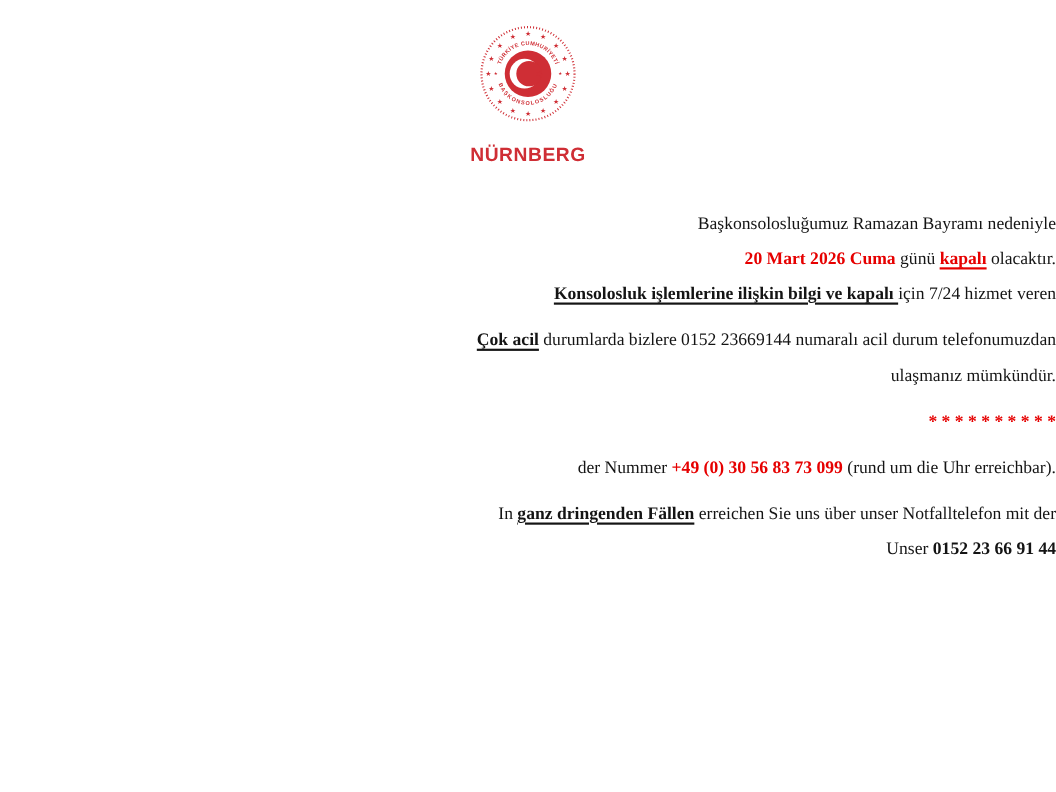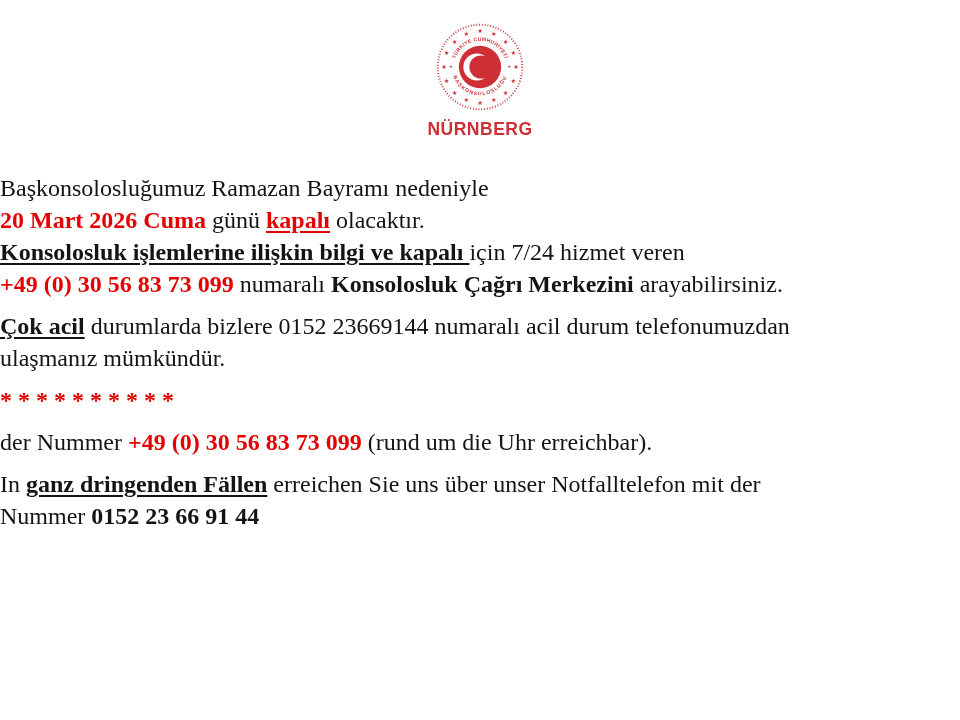--- a/index.html
+++ b/index.html
@@ -17,25 +17,25 @@
     position:relative;width:960px;height:720px;overflow:hidden;background:#ffffff;
   }
   .logo-block{
     position:absolute;top:22px;left:0;right:0;
     display:flex;flex-direction:column;align-items:center;
   }
   svg.logo{width:90px;height:90px;color:var(--logo-red);display:block;}
   .city{
     font-family:"Liberation Sans", sans-serif;
     font-weight:700;font-size:17.5px;letter-spacing:0.5px;
-    color:var(--logo-red);margin-top:7px;
+    color:var(--logo-red);margin-top:18px;
   }
   .content{
-    position:absolute;top:172px;left:0;width:100%;
-    text-align:left;font-size:24px;line-height:32px;
+    position:absolute;top:188px;left:0;width:100%;
+    text-align:right;font-size:16px;line-height:32px;
   }
   .para{margin:0 0 10px 0;}
   .line{white-space:pre-wrap;}
   .line span.b{font-weight:700;}
   .line span.r{color:var(--red);}
   .line span.u{
     text-decoration:underline;
     text-decoration-thickness:1.8px;
     text-underline-offset:3px;
   }
@@ -96,31 +96,30 @@
       <text x="61.5" y="53.2" font-size="9" fill="#ffffff" text-anchor="middle" class="logo-star" transform="rotate(18 61.5 50)">★</text>
     </svg>
     <div class="city">NÜRNBERG</div>
   </div>
 
   <div class="content">
       <div class="para">
         <div class="line"><span>Başkonsolosluğumuz Ramazan Bayramı nedeniyle</span></div>
         <div class="line"><span class="b r">20 Mart 2026 Cuma</span><span> günü </span><span class="b r u">kapalı</span><span> olacaktır.</span></div>
         <div class="line"><span class="b u">Konsolosluk işlemlerine ilişkin bilgi ve kapalı </span><span>için 7/24 hizmet veren</span></div>
-        <div class="line"><span class="b r">+49 (0) 30 56 83 73 099</span><span> numaralı </span><span class="b">Konsolosluk Çağrı Merkezini</span><span> arayabilirsiniz.</span></div>
       </div>
       <div class="para">
         <div class="line"><span class="b u">Çok acil</span><span> durumlarda bizlere 0152 23669144 numaralı acil durum telefonumuzdan</span></div>
         <div class="line"><span>ulaşmanız mümkündür.</span></div>
       </div>
       <div class="para">
         <div class="line"><span class="b r">* * * * * * * * * *</span></div>
       </div>
       <div class="para">
         <div class="line"><span>der Nummer </span><span class="b r">+49 (0) 30 56 83 73 099</span><span> (rund um die Uhr erreichbar).</span></div>
       </div>
       <div class="para">
         <div class="line"><span>In </span><span class="b u">ganz dringenden Fällen</span><span> erreichen Sie uns über unser Notfalltelefon mit der</span></div>
-        <div class="line"><span>Nummer </span><span class="b">0152 23 66 91 44</span></div>
+        <div class="line"><span>Unser </span><span class="b">0152 23 66 91 44</span></div>
       </div>
     </div>
 
 </div>
 
 </body></html>

